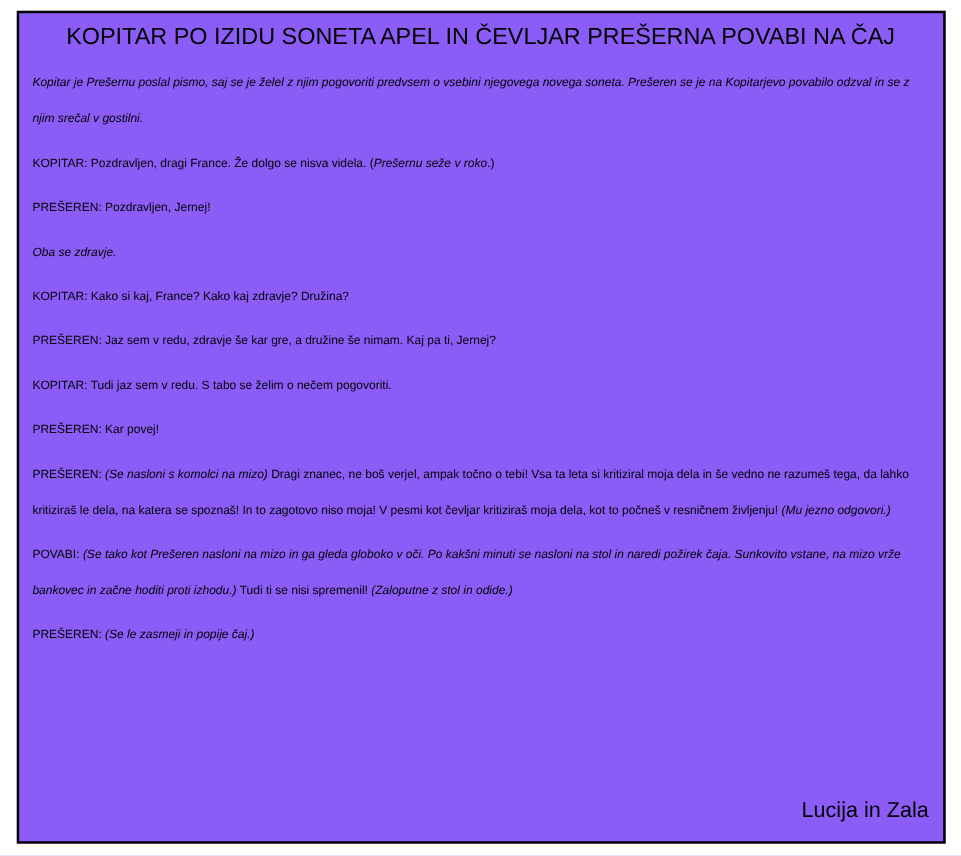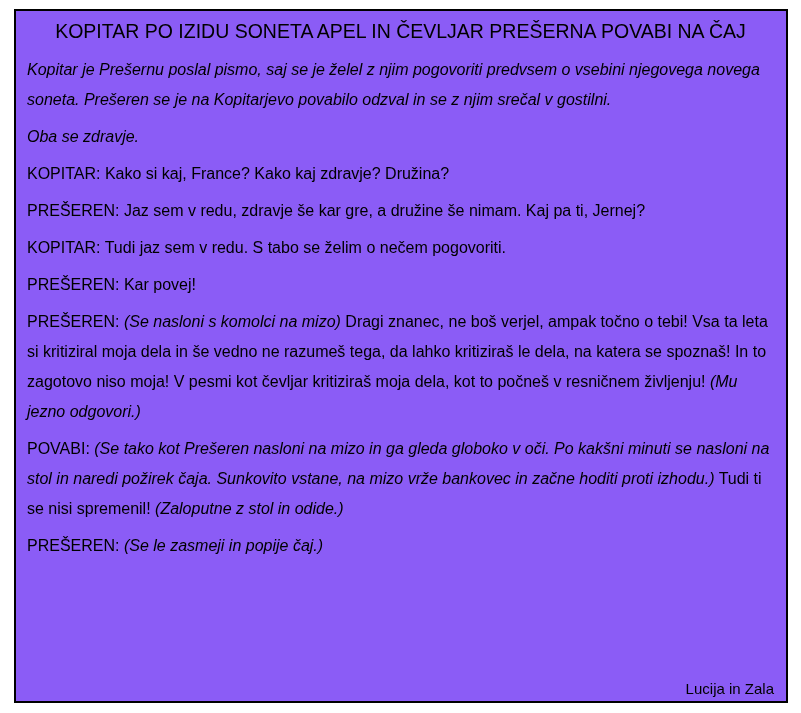--- a/index.html
+++ b/index.html
@@ -28,44 +28,46 @@
   }
   .title {
     font-size: 19.5px;
     font-weight: normal;
     line-height: 26px;
     text-align: center;
     margin: 0 0 11px 0;
     white-space: nowrap;
   }
   .para {
-    font-size: 16px;
+    font-size: 10px;
     line-height: 30px;
     margin: 0 0 7px 0;
   }
   .italic {
     font-style: italic;
   }
   .signature {
     position: absolute;
     right: 12px;
-    bottom: 2px;
-    font-size: 15px;
+    bottom: 16px;
+    font-size: 18px;
     line-height: 20px;
     text-align: left;
   }
 </style>
 </head>
 <body>
 
 <div class="page">
   <h1 class="title">KOPITAR PO IZIDU SONETA APEL IN ČEVLJAR PREŠERNA POVABI NA ČAJ</h1>
 
   <div id="paragraphs">
       <p class="para"><span class="italic">Kopitar je Prešernu poslal pismo, saj se je želel z njim pogovoriti predvsem o vsebini njegovega novega soneta. Prešeren se je na Kopitarjevo povabilo odzval in se z njim srečal v gostilni.</span></p>
+      <p class="para"><span class="">KOPITAR: Pozdravljen, dragi France. Že dolgo se nisva videla. (</span><span class="italic">Prešernu seže v roko</span><span class="">.)</span></p>
+      <p class="para"><span class="">PREŠEREN: Pozdravljen, Jernej!</span></p>
       <p class="para"><span class="italic">Oba se zdravje.</span></p>
       <p class="para"><span class="">KOPITAR: Kako si kaj, France? Kako kaj zdravje? Družina?</span></p>
       <p class="para"><span class="">PREŠEREN: Jaz sem v redu, zdravje še kar gre, a družine še nimam. Kaj pa ti, Jernej?</span></p>
       <p class="para"><span class="">KOPITAR: Tudi jaz sem v redu. S tabo se želim o nečem pogovoriti.</span></p>
       <p class="para"><span class="">PREŠEREN: Kar povej!</span></p>
       <p class="para"><span class="">PREŠEREN: </span><span class="italic">(Se nasloni s komolci na mizo)</span><span class=""> Dragi znanec, ne boš verjel, ampak točno o tebi! Vsa ta leta si kritiziral moja dela in še vedno ne razumeš tega, da lahko kritiziraš le dela, na katera se spoznaš! In to zagotovo niso moja! V pesmi kot čevljar kritiziraš moja dela, kot to počneš v resničnem življenju! </span><span class="italic">(Mu jezno odgovori.)</span></p>
       <p class="para"><span class="">POVABI: </span><span class="italic">(Se tako kot Prešeren nasloni na mizo in ga gleda globoko v oči. Po kakšni minuti se nasloni na stol in naredi požirek čaja. Sunkovito vstane, na mizo vrže bankovec in začne hoditi proti izhodu.)</span><span class=""> Tudi ti se nisi spremenil! </span><span class="italic">(Zaloputne z stol in odide.)</span></p>
       <p class="para"><span class="">PREŠEREN: </span><span class="italic">(Se le zasmeji in popije čaj.)</span></p>
     </div>
 

